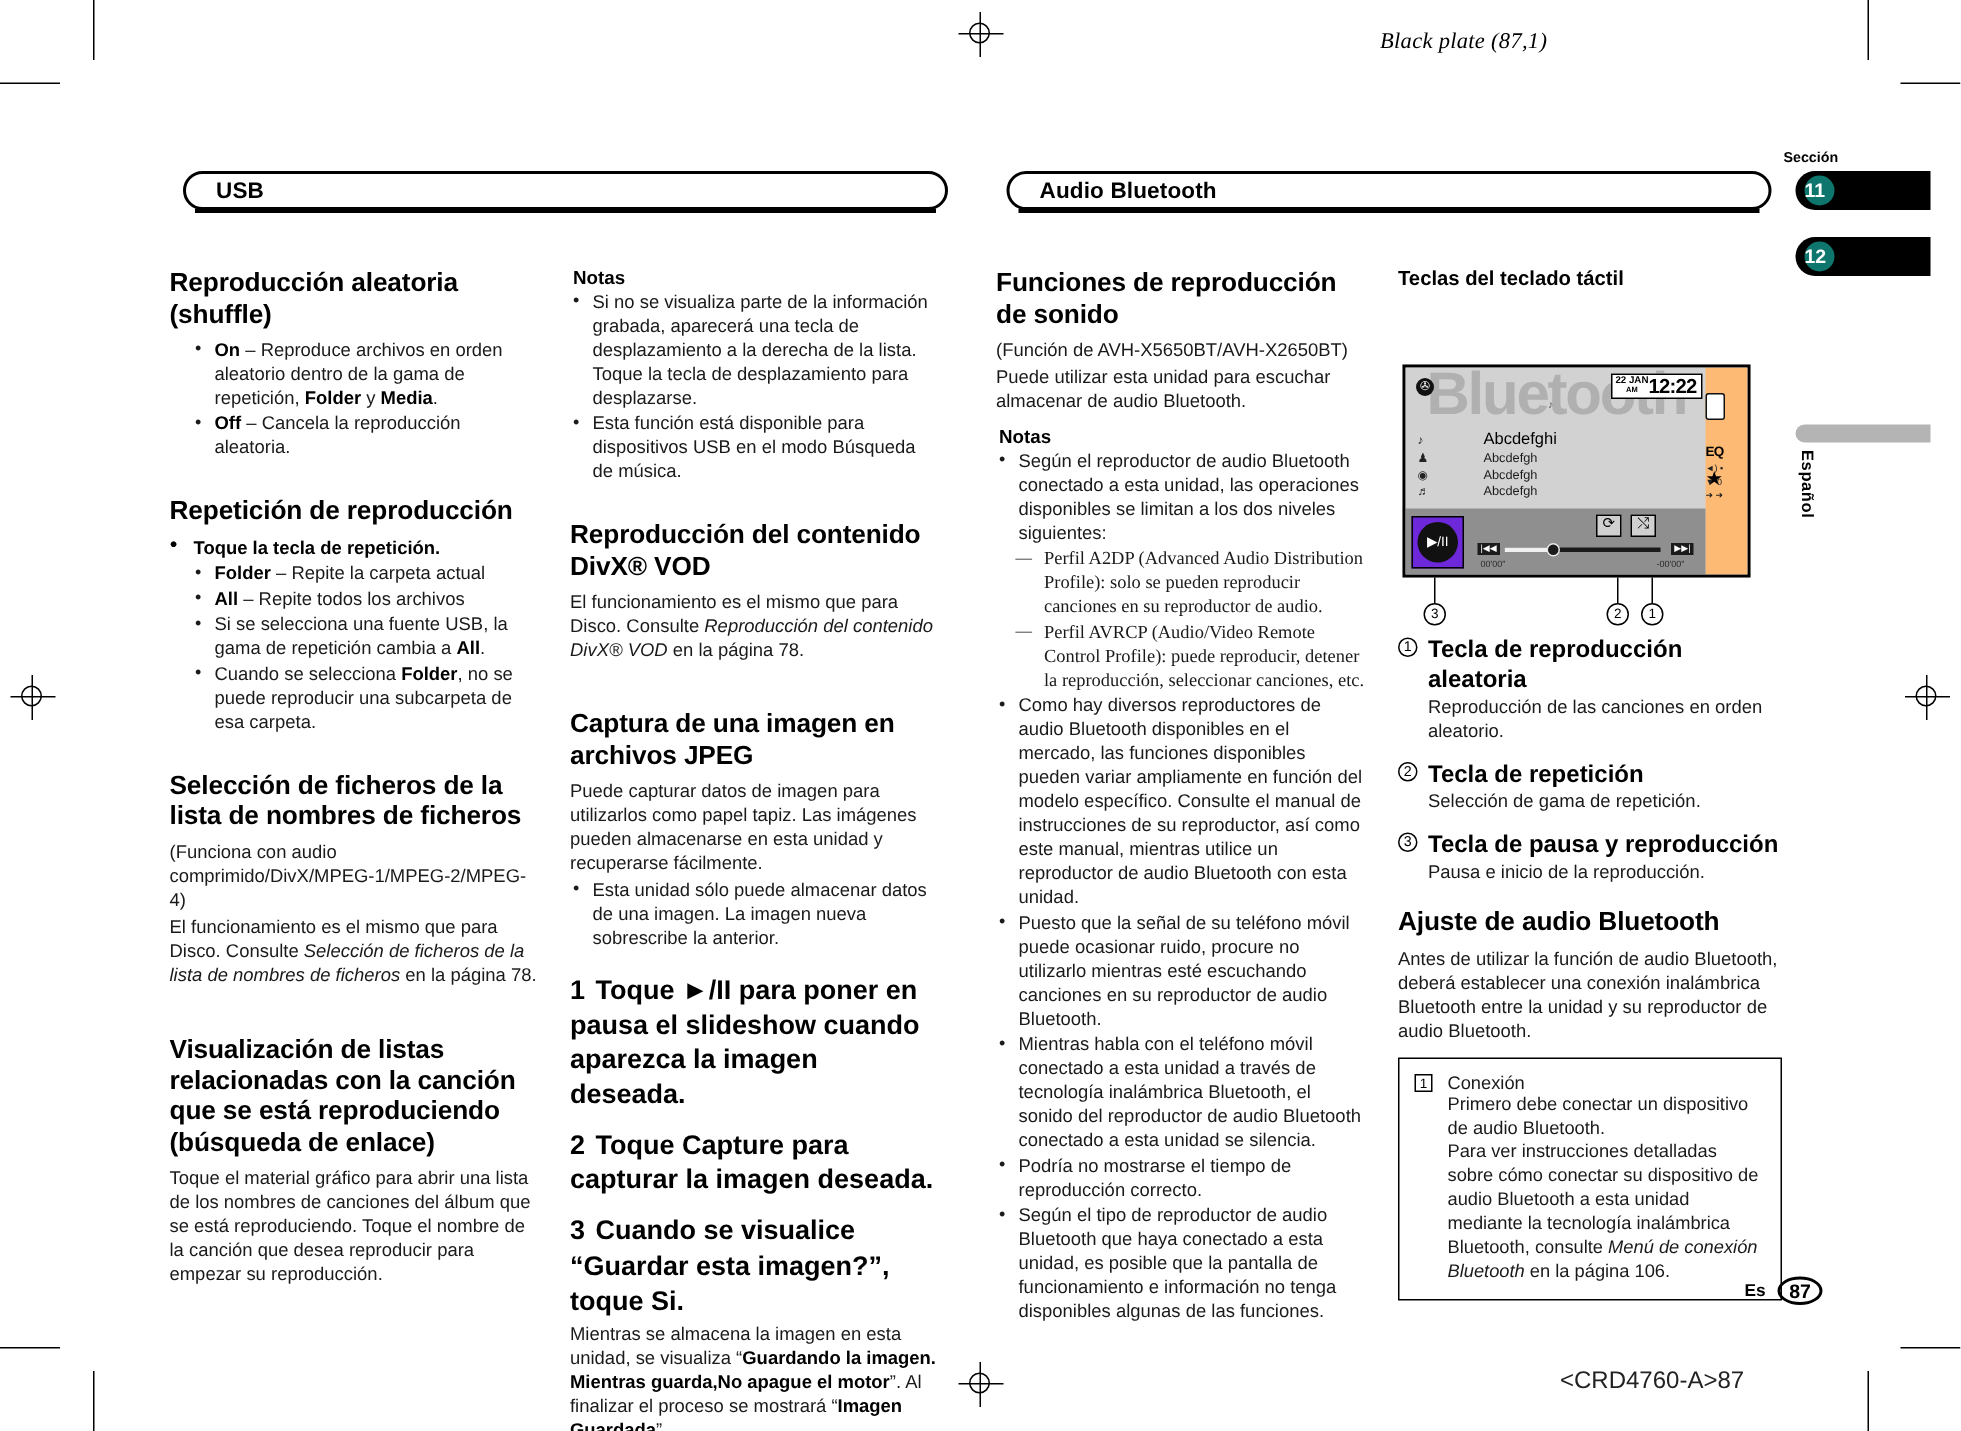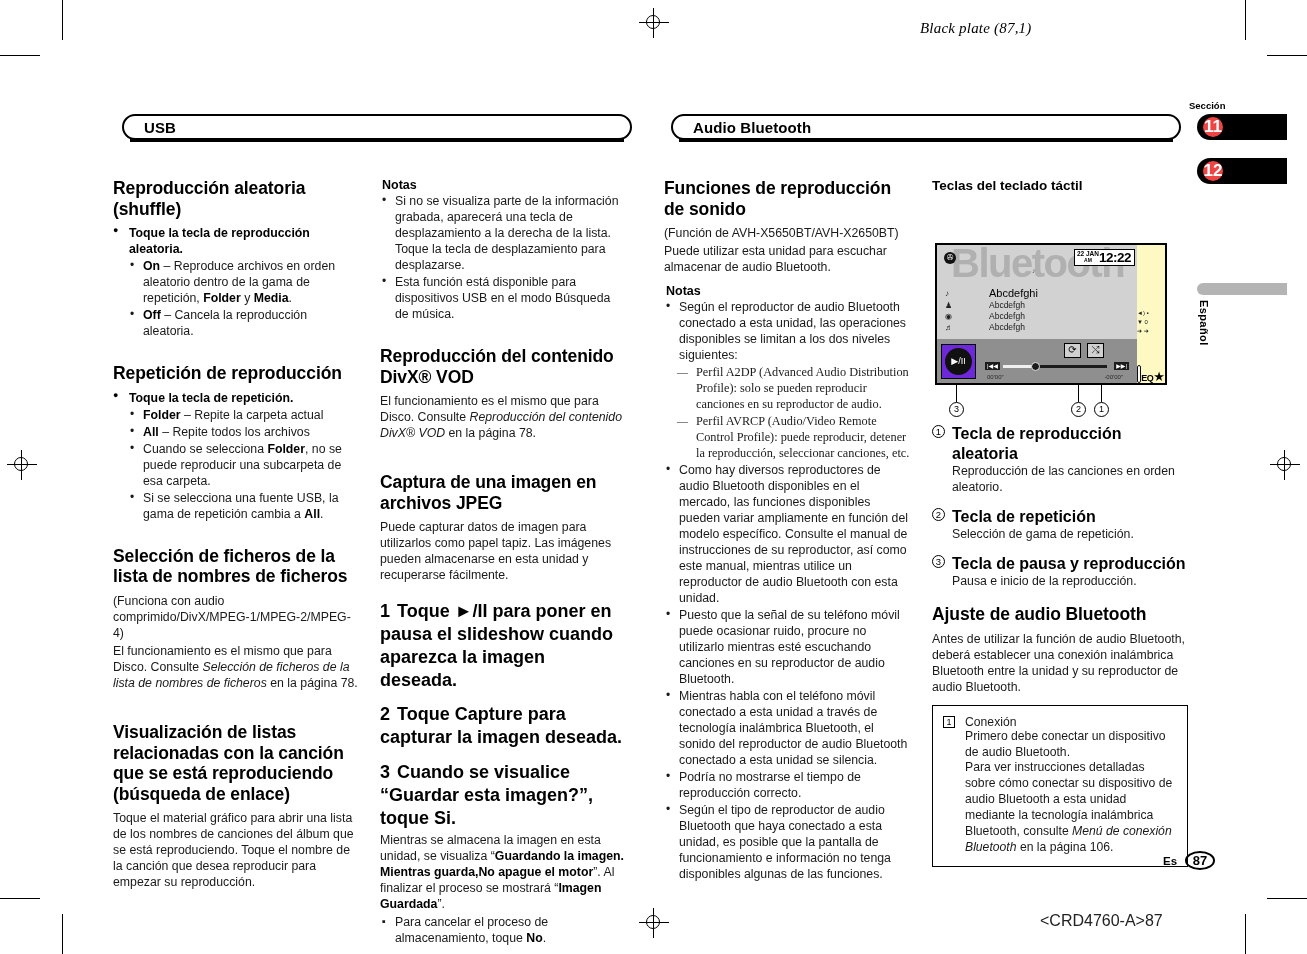--- a/index.html
+++ b/index.html
@@ -70,22 +70,22 @@
   .notebox{border:1.6px solid #000;padding:9px 10px 10px 10px;margin-top:9px;}
   .notebox .nrow{position:relative;padding-left:22px;}
   .notebox .nsq{position:absolute;left:0;top:1px;width:12px;height:12px;border:1px solid #000;
      font-size:9px;line-height:11px;text-align:center;box-sizing:border-box;}
   .notebox .ntitle{font-size:12.2px;color:#1a1a1a;}
   .notebox .ntext{font-size:12.2px;line-height:1.31;color:#1a1a1a;}
 
   
   .seccion-lbl{position:absolute;left:1189px;top:100px;font-size:9.5px;font-weight:bold;}
   .tab{position:absolute;left:1197px;width:90px;height:26px;background:#000;border-radius:13px 0 0 13px;}
-  .tab .tnum{position:absolute;left:6px;top:3px;width:20px;height:20px;background:#ef4444;
-      border-radius:50%;color:#fff;font-size:17px;font-weight:bold;line-height:20px;text-align:center;}
+  .tab .tnum{position:absolute;left:6px;top:3px;width:20px;height:20px;background:#0f766e;
+      border-radius:50%;color:#fff;font-size:13px;font-weight:bold;line-height:20px;}
   .tab11{top:114px;} .tab12{top:158px;}
   .langtab{position:absolute;left:1197px;top:283px;width:90px;height:12px;background:#b4b4b4;border-radius:6px 0 0 6px;}
   .langtxt{position:absolute;left:1198px;top:300px;font-size:11px;font-weight:bold;
       writing-mode:vertical-rl;letter-spacing:.4px;}
 
   
   .pagenum{position:absolute;left:1163px;top:851px;display:flex;align-items:center;gap:8px;}
   .pagenum .es{font-size:11.5px;font-weight:bold;}
   .pagenum .circ{width:30px;height:19px;border:2px solid #000;border-radius:50%;
      font-size:13px;font-weight:bold;line-height:16px;text-align:center;box-sizing:border-box;}
@@ -102,22 +102,22 @@
   .dev-clock{position:absolute;right:30px;top:4px;background:#fff;border:1.5px solid #000;
        padding:0 3px 0 2px;display:flex;align-items:flex-end;height:17px;box-sizing:border-box;}
   .dev-clock .dt{font-size:6.5px;font-weight:bold;line-height:7px;text-align:center;padding-bottom:1px;}
   .dev-clock .dt .am{font-size:5px;display:block;}
   .dev-clock .tm{font-size:13.5px;font-weight:bold;line-height:14px;letter-spacing:-.5px;}
   .dev-rows{position:absolute;left:8px;top:42px;}
   .dev-row{display:flex;align-items:center;margin-bottom:1px;}
   .dev-row .ic{width:10px;font-size:8px;color:#222;}
   .dev-row .tx{margin-left:34px;font-size:8.5px;color:#1a1a1a;}
   .dev-row.first .tx{font-size:11px;color:#000;}
-  .dev-side{position:absolute;right:0;top:0;width:28px;bottom:0;background:#fef9c3;
-     display:flex;flex-direction:row;align-items:flex-end;}
+  .dev-side{position:absolute;right:0;top:0;width:28px;bottom:0;background:#fdba74;
+     display:flex;flex-direction:column;align-items:flex-start;}
   .dev-phone{margin-top:17px;width:11px;height:16px;border:1.5px solid #111;border-radius:2px;background:#fff;}
   .dev-eq{margin-top:16px;font-size:9px;font-weight:bold;letter-spacing:-.5px;}
   .dev-star{margin-top:6px;font-size:13px;line-height:13px;}
   .dev-bot{position:absolute;left:0;right:28px;bottom:0;height:44px;background:#8f8f8f;}
   .dev-play{position:absolute;left:4px;bottom:4px;width:35px;height:35px;background:#6d28d9;
      border:1.5px solid #000;box-sizing:border-box;}
   .dev-play .knob{position:absolute;left:3px;top:3px;width:27px;height:27px;border-radius:50%;
      background:#111;color:#fff;font-size:9px;line-height:27px;text-align:center;}
   .dev-seek{position:absolute;left:48px;bottom:13px;right:8px;height:7px;}
   .dev-seek .bar{position:absolute;left:18px;right:22px;top:2px;height:3px;background:#1b1b1b;}
@@ -180,33 +180,32 @@
   <div class="banner" style="left:122px;top:114px;width:510px;">
     <span class="btxt">USB</span>
   </div>
   <div class="banner" style="left:671px;top:114px;width:510px;">
     <span class="btxt">Audio Bluetooth</span>
   </div>
 
   <div class="col c1">
     <h2 class="sec">Reproducción aleatoria (shuffle)</h2>
     <ul>
-      <li class="lvl1">Toque la tecla de reproducción aleatoria.</li>
       <li class="lvl2"><span class="bd">On</span><span> – Reproduce archivos en orden aleatorio dentro de la gama de repetición, </span><span class="bd">Folder</span><span> y </span><span class="bd">Media</span><span>.</span></li>
       <li class="lvl2"><span class="bd">Off</span><span> – Cancela la reproducción aleatoria.</span></li>
     </ul>
 
     <div class="gap-l"></div>
     <h2 class="sec">Repetición de reproducción</h2>
     <ul>
       <li class="lvl1">Toque la tecla de repetición.</li>
       <li class="lvl2"><span class="bd">Folder</span><span> – Repite la carpeta actual</span></li>
       <li class="lvl2"><span class="bd">All</span><span> – Repite todos los archivos</span></li>
+      <li class="lvl2"><span>Si se selecciona una fuente USB, la gama de repetición cambia a </span><span class="bd">All</span><span>.</span></li>
       <li class="lvl2"><span>Cuando se selecciona </span><span class="bd">Folder</span><span>, no se puede reproducir una subcarpeta de esa carpeta.</span></li>
-      <li class="lvl2"><span>Si se selecciona una fuente USB, la gama de repetición cambia a </span><span class="bd">All</span><span>.</span></li>
     </ul>
 
     <div class="gap-l"></div>
     <h2 class="sec">Selección de ficheros de la lista de nombres de ficheros</h2>
     <p class="body tight">(Funciona con audio comprimido/DivX/MPEG-1/MPEG-2/MPEG-4)</p>
     <p class="body"><span>El funcionamiento es el mismo que para Disco. Consulte </span><span class="it">Selección de ficheros de la lista de nombres de ficheros</span><span> en la página 78.</span></p>
 
     <div class="gap-l"></div>
     <h2 class="sec">Visualización de listas relacionadas con la canción que se está reproduciendo (búsqueda de enlace)</h2>
     <p class="body">Toque el material gráfico para abrir una lista de los nombres de canciones del álbum que se está reproduciendo. Toque el nombre de la canción que desea reproducir para empezar su reproducción.</p>
@@ -219,20 +218,23 @@
       <li class="notebul">Esta función está disponible para dispositivos USB en el modo Búsqueda de música.</li>
     </ul>
 
     <div class="gap-l"></div>
     <h2 class="sec">Reproducción del contenido DivX® VOD</h2>
     <p class="body"><span>El funcionamiento es el mismo que para Disco. Consulte </span><span class="it">Reproducción del contenido DivX® VOD</span><span> en la página 78.</span></p>
 
     <div class="gap-l"></div>
     <h2 class="sec">Captura de una imagen en archivos JPEG</h2>
     <p class="body tight">Puede capturar datos de imagen para utilizarlos como papel tapiz. Las imágenes pueden almacenarse en esta unidad y recuperarse fácilmente.</p>
+    <ul>
+      <li class="notebul">Esta unidad sólo puede almacenar datos de una imagen. La imagen nueva sobrescribe la anterior.</li>
+    </ul>
 
     <div class="gap"></div>
     <p class="step"><span class="num">1</span><span>Toque ►/II para poner en pausa el slideshow cuando aparezca la imagen deseada.</span></p>
     <div class="gap-s"></div>
     <p class="step"><span class="num">2</span><span>Toque Capture para capturar la imagen deseada.</span></p>
     <div class="gap-s"></div>
     <p class="step"><span class="num">3</span><span>Cuando se visualice “Guardar esta imagen?”, toque Si.</span></p>
     <p class="body tight"><span>Mientras se almacena la imagen en esta unidad, se visualiza “</span><span class="bd">Guardando la imagen. Mientras guarda,No apague el motor</span><span>”. Al finalizar el proceso se mostrará “</span><span class="bd">Imagen Guardada</span><span>”.</span></p>
     <ul>
       <li class="sq"><span>Para cancelar el proceso de almacenamiento, toque </span><span class="bd">No</span><span>.</span></li>

